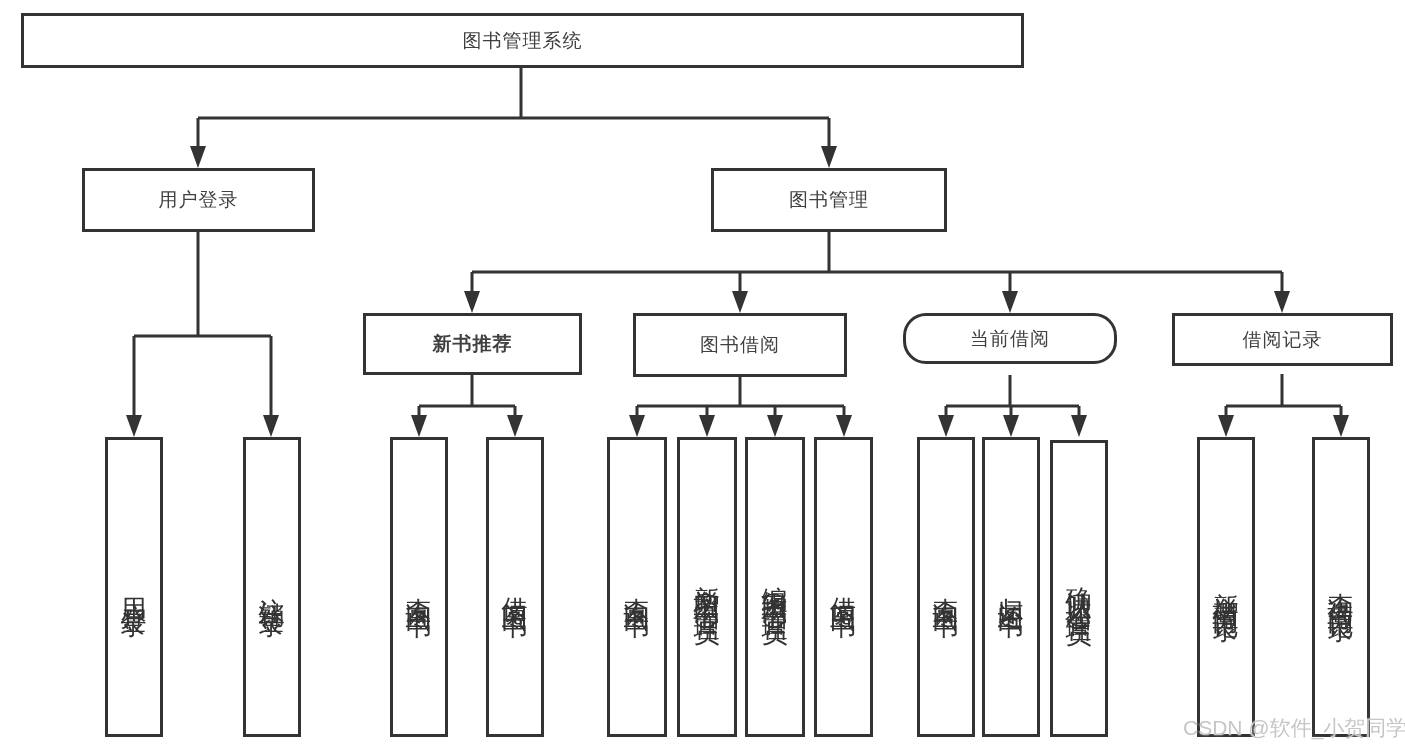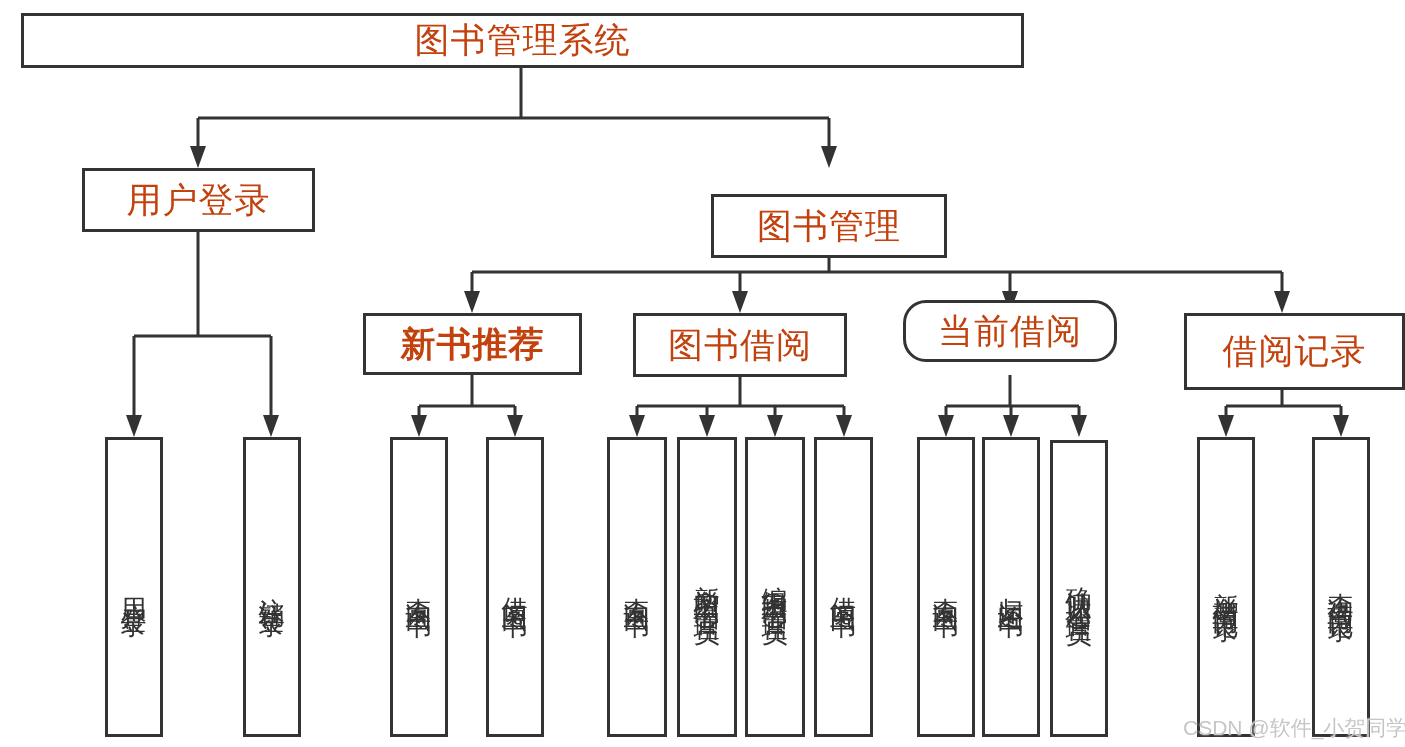--- a/index.html
+++ b/index.html
@@ -18,22 +18,22 @@
     position: absolute;
     box-sizing: border-box;
     background: #ffffff;
     border: 3px solid #333333;
     display: flex;
     align-items: center;
     justify-content: center;
     color: #333333;
   }
   .hlabel {
-    font-size: 35px;
-    color: #c2410c;
+    font-size: 19px;
+    color: #404040;
     white-space: nowrap;
     letter-spacing: 1px;
     text-align: right;
   }
   .vlabel {
     writing-mode: vertical-rl;
     text-orientation: mixed;
     font-size: 26px;
     color: #333333;
     letter-spacing: 5px;
@@ -106,34 +106,34 @@
     </g>
   </svg>
 
   <div class="node" style="left:21px; top:13px; width:1003px; height:55px;">
     <span class="hlabel">图书管理系统</span>
   </div>
 
   <div class="node" style="left:82px; top:168px; width:233px; height:64px;">
     <span class="hlabel">用户登录</span>
   </div>
-  <div class="node" style="left:711px; top:168px; width:236px; height:64px;margin-top:26px;">
+  <div class="node" style="left:711px; top:168px; width:236px; height:64px;">
     <span class="hlabel">图书管理</span>
   </div>
 
   <div class="node" style="left:363px; top:313px; width:219px; height:62px;font-weight:bold;">
     <span class="hlabel">新书推荐</span>
   </div>
   <div class="node" style="left:633px; top:313px; width:214px; height:64px;">
     <span class="hlabel">图书借阅</span>
   </div>
-  <div class="node" style="left:903px; top:300px; width:214px; height:62px;border-radius:23px;">
+  <div class="node" style="left:903px; top:313px; width:214px; height:51px;border-radius:23px;">
     <span class="hlabel">当前借阅</span>
   </div>
-  <div class="node" style="left:1172px; top:313px; width:221px; height:77px;margin-left:12px;">
+  <div class="node" style="left:1172px; top:313px; width:221px; height:53px;">
     <span class="hlabel">借阅记录</span>
   </div>
 
   <div class="node" style="left:105px; top:437px; width:58px; height:300px;">
     <span class="vlabel">用户登录</span>
   </div>
   <div class="node" style="left:243px; top:437px; width:58px; height:300px;">
     <span class="vlabel">注销登录</span>
   </div>
 

